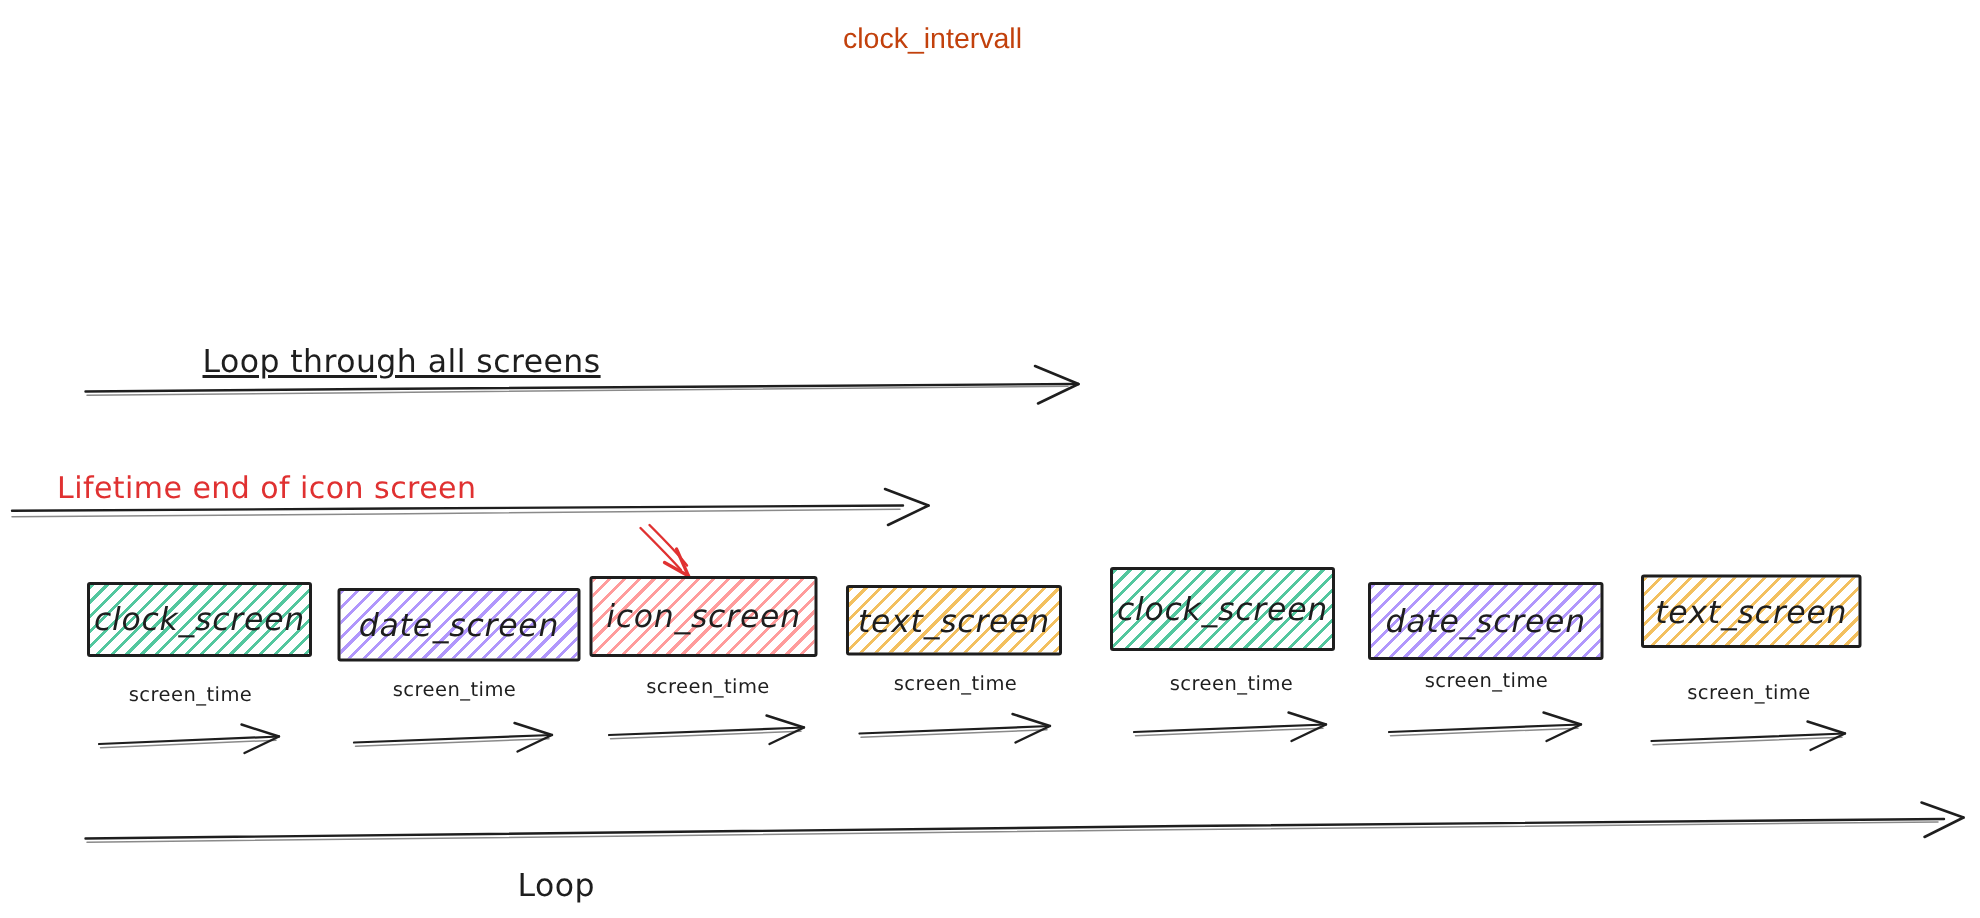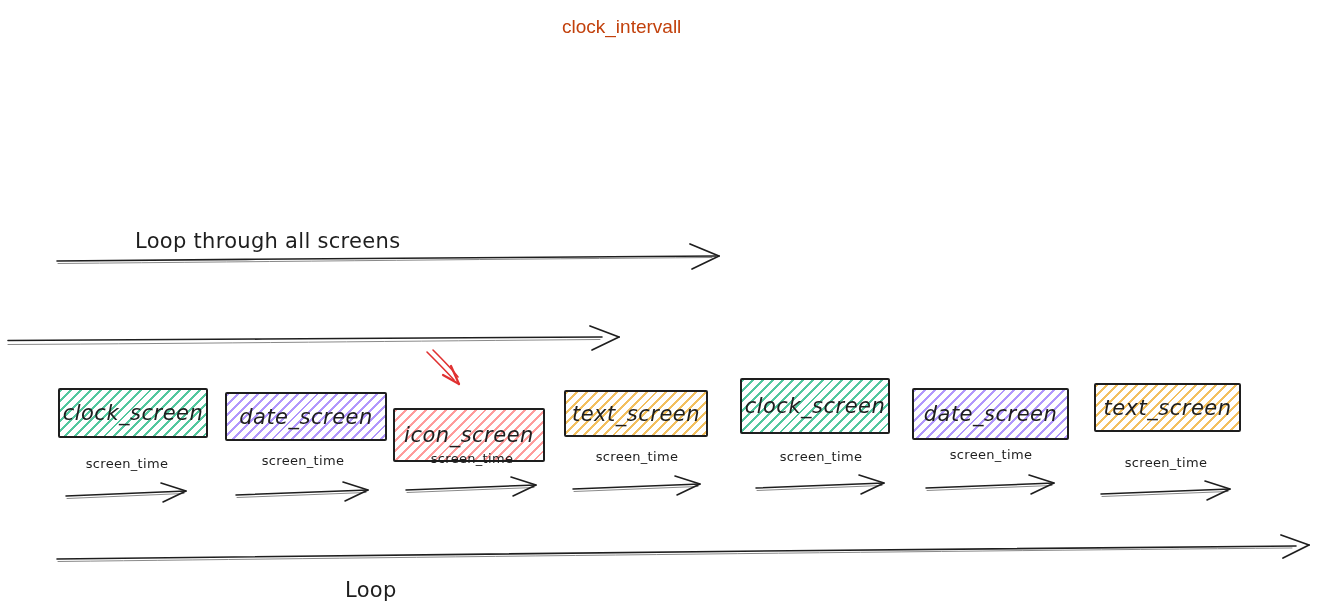--- a/index.html
+++ b/index.html
@@ -93,32 +93,33 @@
         <path d="M57 559 C 400 555, 900 549, 1296 546" stroke-width="1.6"></path>
         <path d="M58 561.5 C 400 557.5, 900 551.5, 1292 548" stroke="#8a8a8a" stroke-width="1"></path>
         <path d="M1309 545 L1281 535" stroke-width="1.7"></path>
         <path d="M1309 545 L1283 558" stroke-width="1.7"></path>
       </g>
     </g>
   </svg>
 
   <div class="title">clock_intervall</div>
 
-  <div class="note" style="left:135px;top:229px;">Loop through all screens</div>
+  <div class="note" style="left:135px;top:229px;text-decoration:underline;">Loop through all screens</div>
 
+  <div class="note red" style="left:38px;top:313px;">Lifetime end of icon screen</div>
 
   <div class="note" style="left:345px;top:578px;">Loop</div>
 
   <div class="screen-box" style="left: 58px; top: 388px; width: 146px; height: 46px; background-image: repeating-linear-gradient(135deg, rgb(83, 199, 158) 0px, rgb(83, 199, 158) 2px, transparent 2px, transparent 7px);">
     <span>clock_screen</span>
   </div>
   <div class="screen-box" style="left: 225px; top: 392px; width: 158px; height: 45px; background-image: repeating-linear-gradient(135deg, rgb(177, 151, 252) 0px, rgb(177, 151, 252) 2px, transparent 2px, transparent 7px);">
     <span>date_screen</span>
   </div>
-  <div class="screen-box" style="left: 393px; top: 384px; width: 148px; height: 50px; background-image: repeating-linear-gradient(135deg, rgb(255, 156, 156) 0px, rgb(255, 156, 156) 2px, transparent 2px, transparent 7px); margin-top: 24px;">
+  <div class="screen-box" style="left: 393px; top: 384px; width: 148px; height: 50px; background-image: repeating-linear-gradient(135deg, rgb(255, 156, 156) 0px, rgb(255, 156, 156) 2px, transparent 2px, transparent 7px);">
     <span>icon_screen</span>
   </div>
   <div class="screen-box" style="left: 564px; top: 390px; width: 140px; height: 43px; background-image: repeating-linear-gradient(135deg, rgb(243, 192, 95) 0px, rgb(243, 192, 95) 2px, transparent 2px, transparent 7px);">
     <span>text_screen</span>
   </div>
   <div class="screen-box" style="left: 740px; top: 378px; width: 146px; height: 52px; background-image: repeating-linear-gradient(135deg, rgb(83, 199, 158) 0px, rgb(83, 199, 158) 2px, transparent 2px, transparent 7px);">
     <span>clock_screen</span>
   </div>
   <div class="screen-box" style="left: 912px; top: 388px; width: 153px; height: 48px; background-image: repeating-linear-gradient(135deg, rgb(177, 151, 252) 0px, rgb(177, 151, 252) 2px, transparent 2px, transparent 7px);">
     <span>date_screen</span>

